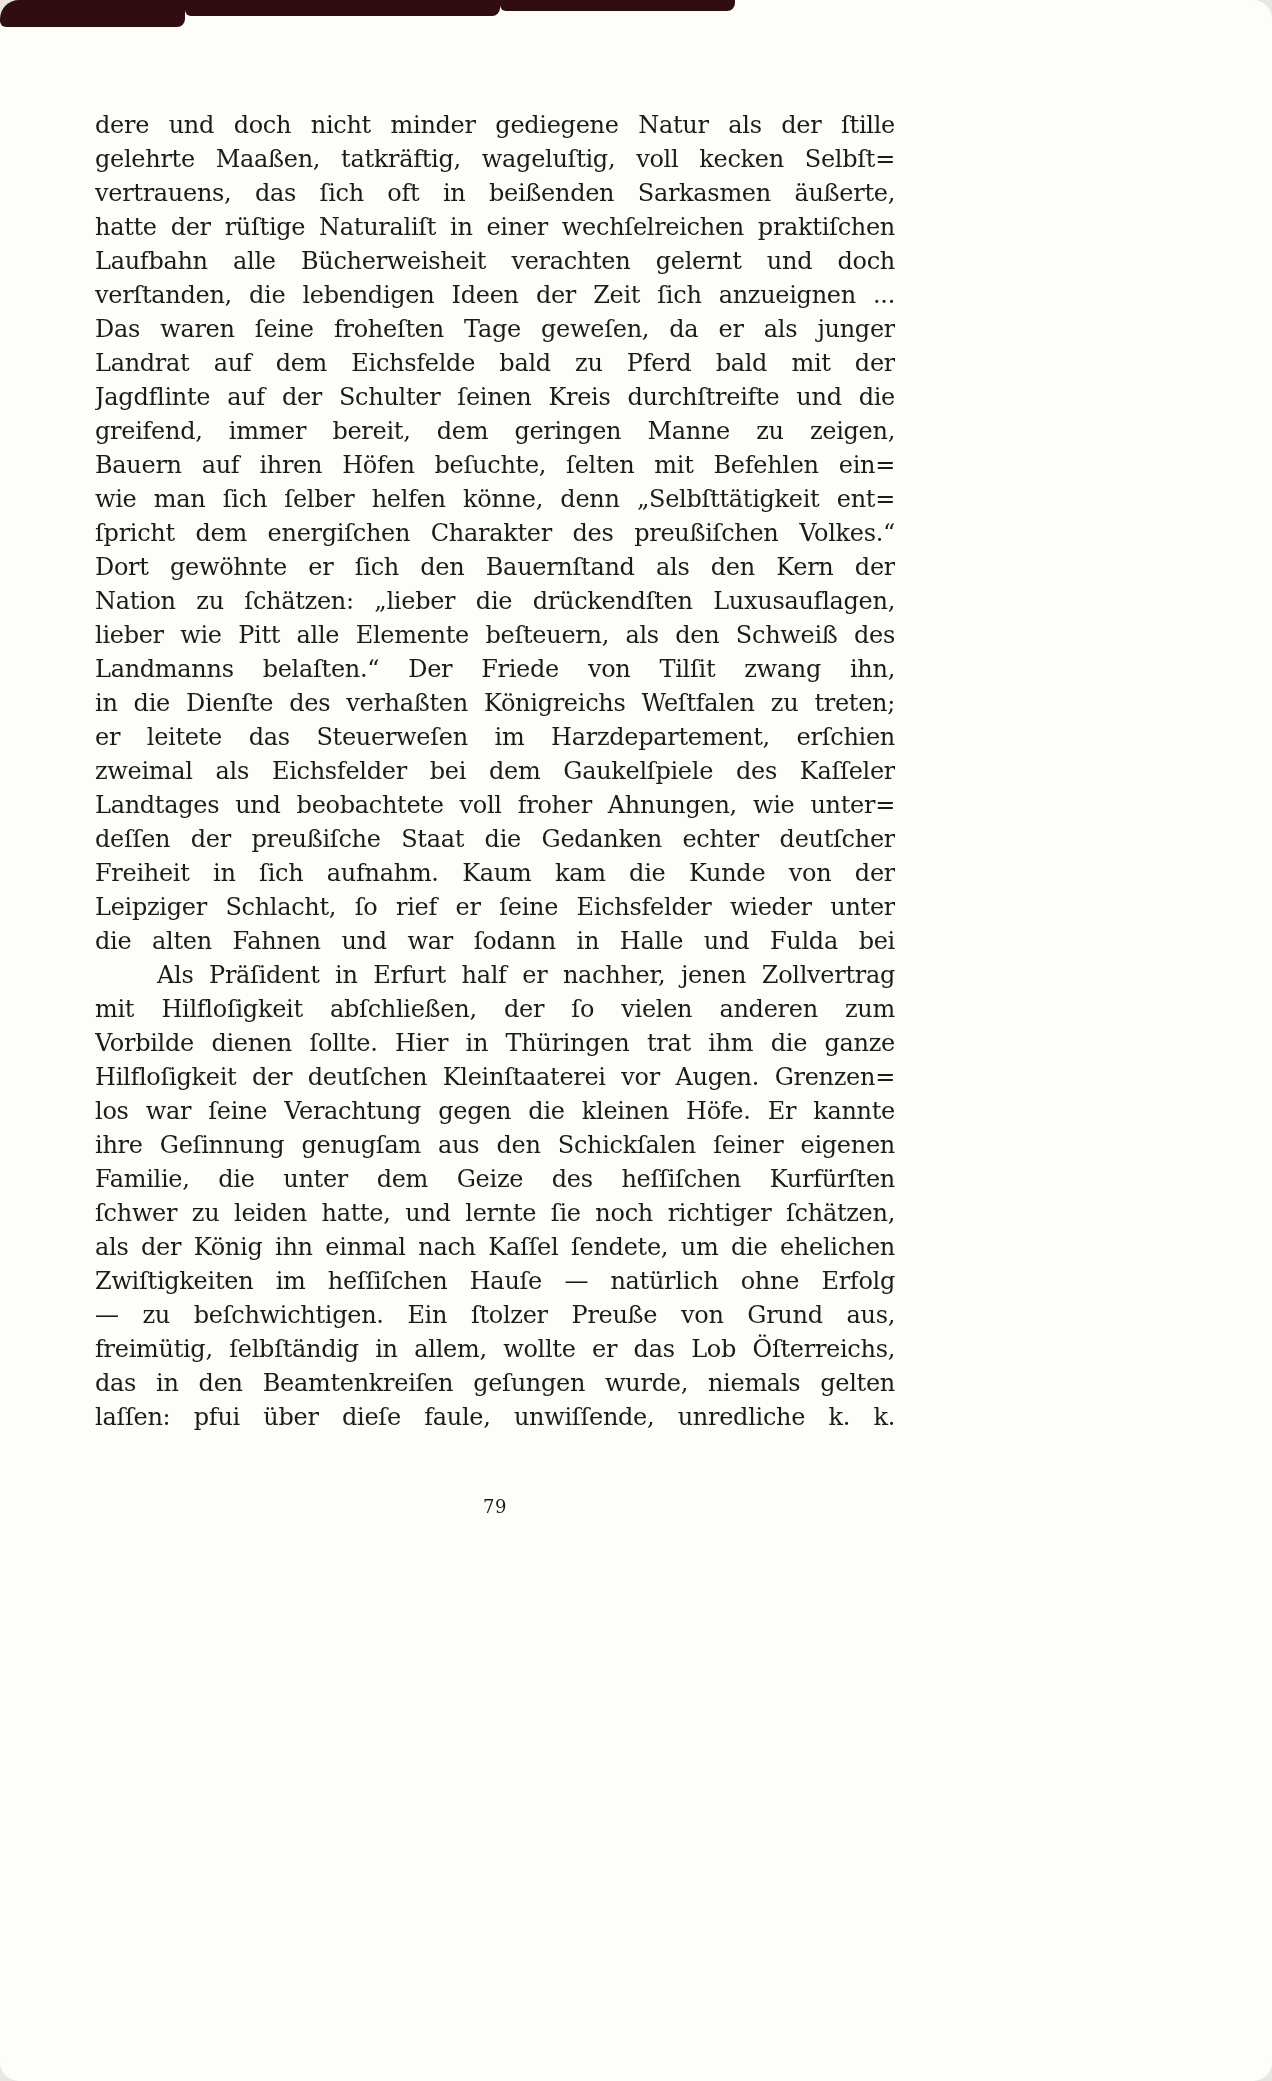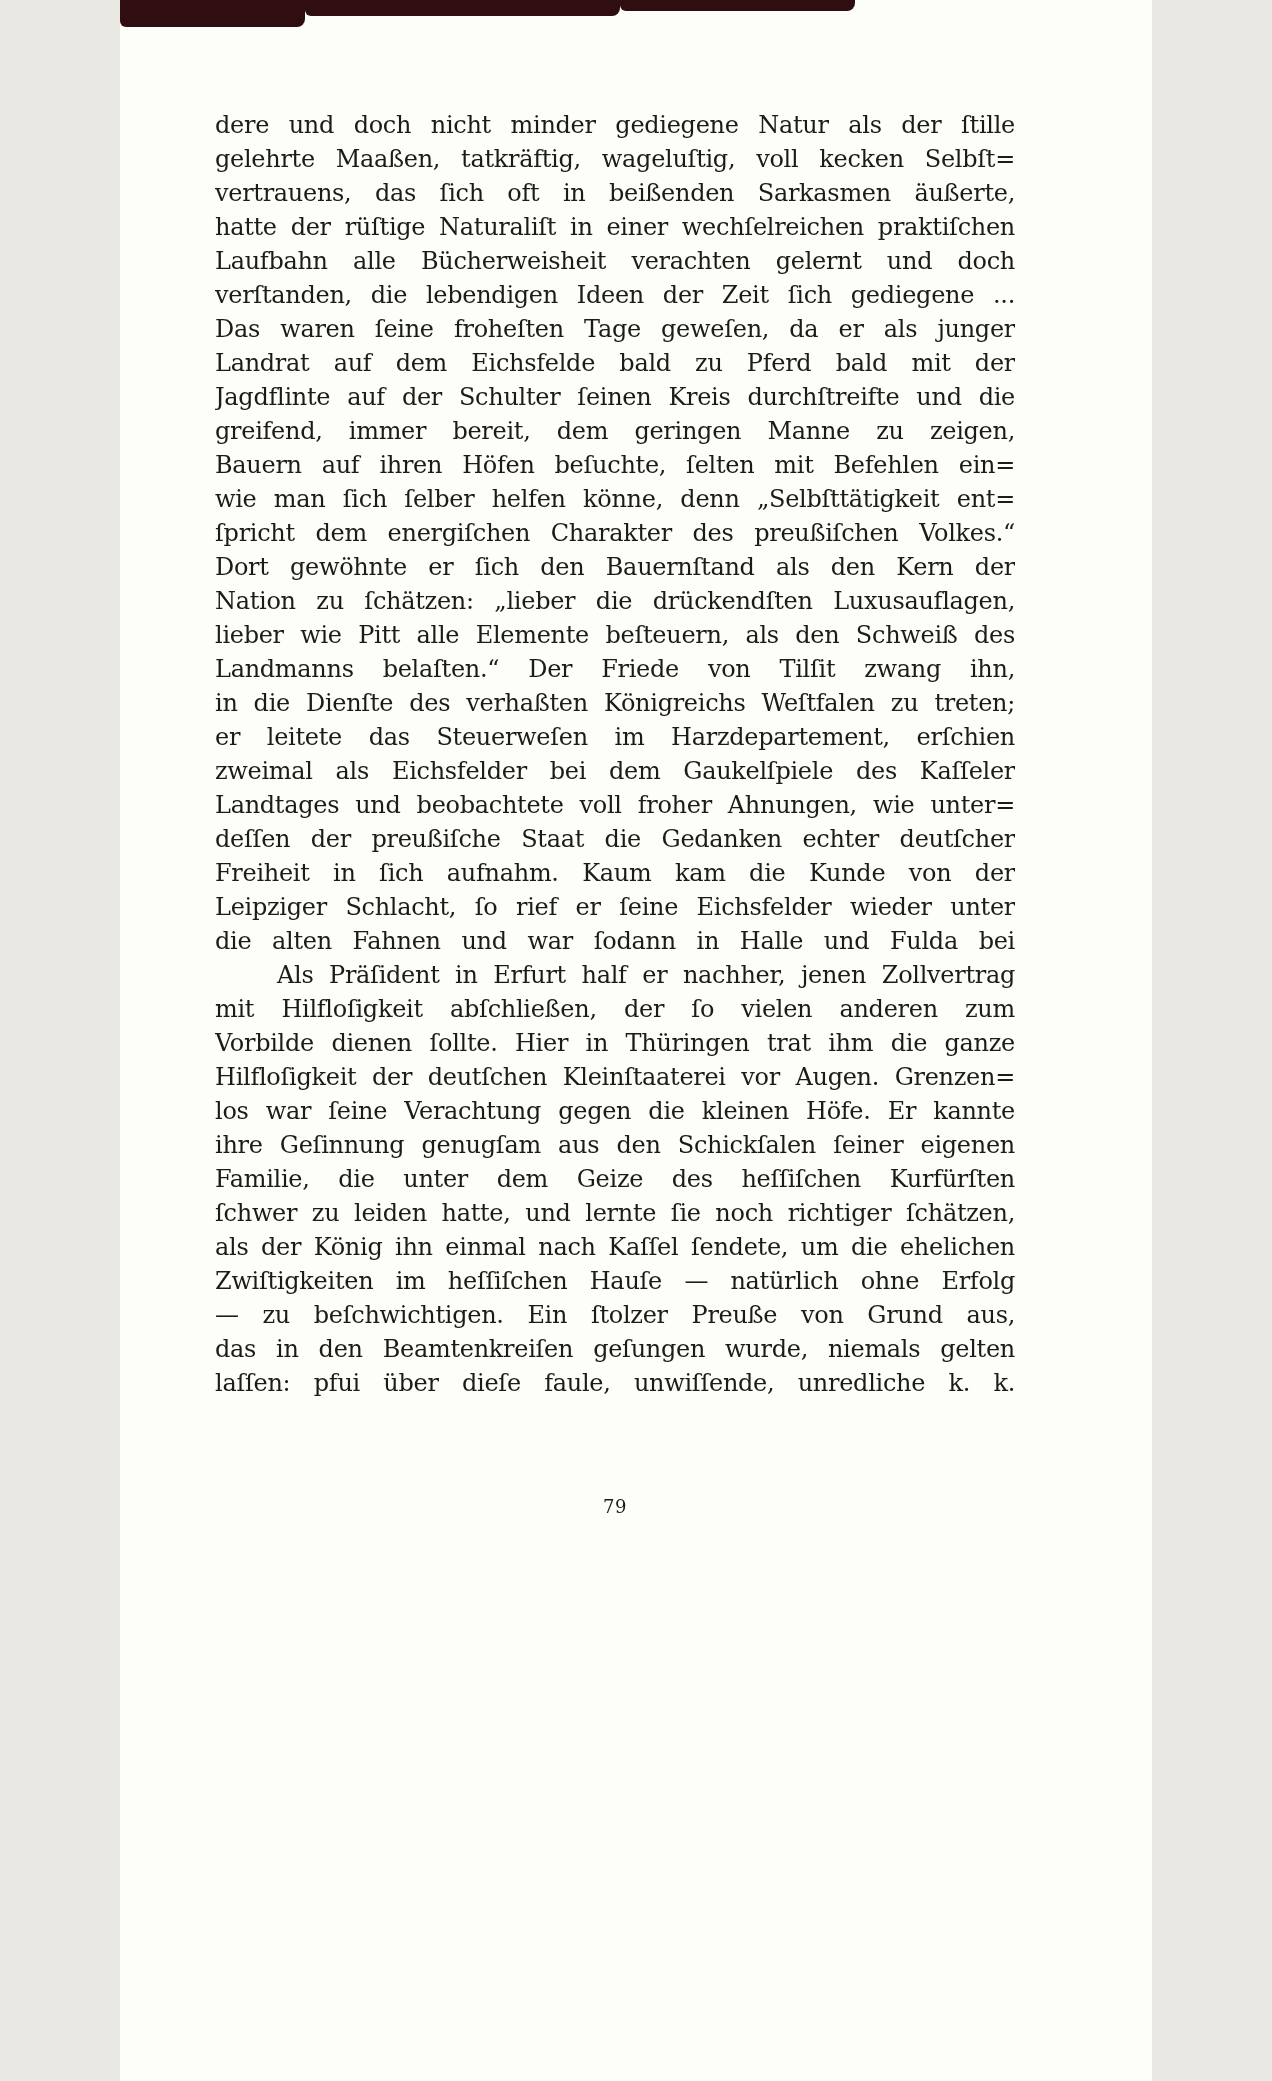--- a/index.html
+++ b/index.html
@@ -2,27 +2,28 @@
 <html><head>
 <meta charset="utf-8">
 <style>
   html, body {
     margin: 0;
     padding: 0;
     background: #e9e7e2;
   }
   .page {
     position: relative;
-    width: 1032px;
+    width: 1272px;
     height: 2081px;
     margin: 0 auto;
     background: #fdfdfa;
     overflow: hidden;
     font-family: "DejaVu Serif", "Liberation Serif", serif;
     color: #1d1b18;
+    border-radius: 19px;
   }
   .scan-artifacts { position: absolute; top: 0; left: 0; }
   .scan-artifacts .seg {
     position: absolute;
     border-radius: 0 0 8px 6px;
   }
   .textblock {
     position: absolute;
     left: 95px;
     top: 108px;
@@ -64,21 +65,21 @@
       <div class="seg" style="left: 185px; top: 0px; width: 315px; height: 16px; background: rgb(48, 13, 16);"></div>
       <div class="seg" style="left: 500px; top: 0px; width: 235px; height: 11px; background: rgb(48, 13, 16);"></div>
     </div>
 
   <div class="textblock">
       <div class="line">dere und doch nicht minder gediegene Natur als der ſtille</div>
       <div class="line">gelehrte Maaßen, tatkräftig, wageluſtig, voll kecken Selbſt=</div>
       <div class="line">vertrauens, das ſich oft in beißenden Sarkasmen äußerte,</div>
       <div class="line">hatte der rüſtige Naturaliſt in einer wechſelreichen praktiſchen</div>
       <div class="line">Laufbahn alle Bücherweisheit verachten gelernt und doch</div>
-      <div class="line">verſtanden, die lebendigen Ideen der Zeit ſich gediegene ...</div>
+      <div class="line">verſtanden, die lebendigen Ideen der Zeit ſich anzueignen ...</div>
       <div class="line">Das waren ſeine froheſten Tage geweſen, da er als junger</div>
       <div class="line">Landrat auf dem Eichsfelde bald zu Pferd bald mit der</div>
       <div class="line">Jagdflinte auf der Schulter ſeinen Kreis durchſtreifte und die</div>
       <div class="line">greifend, immer bereit, dem geringen Manne zu zeigen,</div>
       <div class="line">Bauern auf ihren Höfen beſuchte, ſelten mit Befehlen ein=</div>
       <div class="line">wie man ſich ſelber helfen könne, denn „Selbſttätigkeit ent=</div>
       <div class="line">ſpricht dem energiſchen Charakter des preußiſchen Volkes.“</div>
       <div class="line">Dort gewöhnte er ſich den Bauernſtand als den Kern der</div>
       <div class="line">Nation zu ſchätzen: „lieber die drückendſten Luxusauflagen,</div>
       <div class="line">lieber wie Pitt alle Elemente beſteuern, als den Schweiß des</div>
@@ -95,19 +96,20 @@
       <div class="line">mit Hilfloſigkeit abſchließen, der ſo vielen anderen zum</div>
       <div class="line">Vorbilde dienen ſollte. Hier in Thüringen trat ihm die ganze</div>
       <div class="line">Hilfloſigkeit der deutſchen Kleinſtaaterei vor Augen. Grenzen=</div>
       <div class="line">los war ſeine Verachtung gegen die kleinen Höfe. Er kannte</div>
       <div class="line">ihre Geſinnung genugſam aus den Schickſalen ſeiner eigenen</div>
       <div class="line">Familie, die unter dem Geize des heſſiſchen Kurfürſten</div>
       <div class="line">ſchwer zu leiden hatte, und lernte ſie noch richtiger ſchätzen,</div>
       <div class="line">als der König ihn einmal nach Kaſſel ſendete, um die ehelichen</div>
       <div class="line">Zwiſtigkeiten im heſſiſchen Hauſe — natürlich ohne Erfolg</div>
       <div class="line">— zu beſchwichtigen. Ein ſtolzer Preuße von Grund aus,</div>
+      <div class="line">freimütig, ſelbſtändig in allem, wollte er das Lob Öſterreichs,</div>
       <div class="line">das in den Beamtenkreiſen geſungen wurde, niemals gelten</div>
       <div class="line">laſſen: pfui über dieſe faule, unwiſſende, unredliche k. k.</div>
     </div>
 
   <div class="page-number">79</div>
 
 </div>
 
 </body></html>

